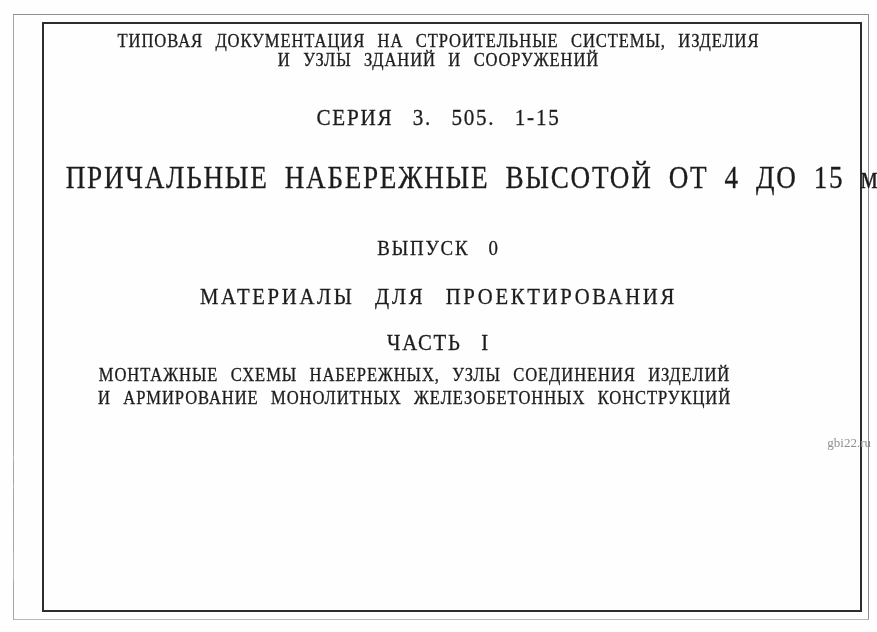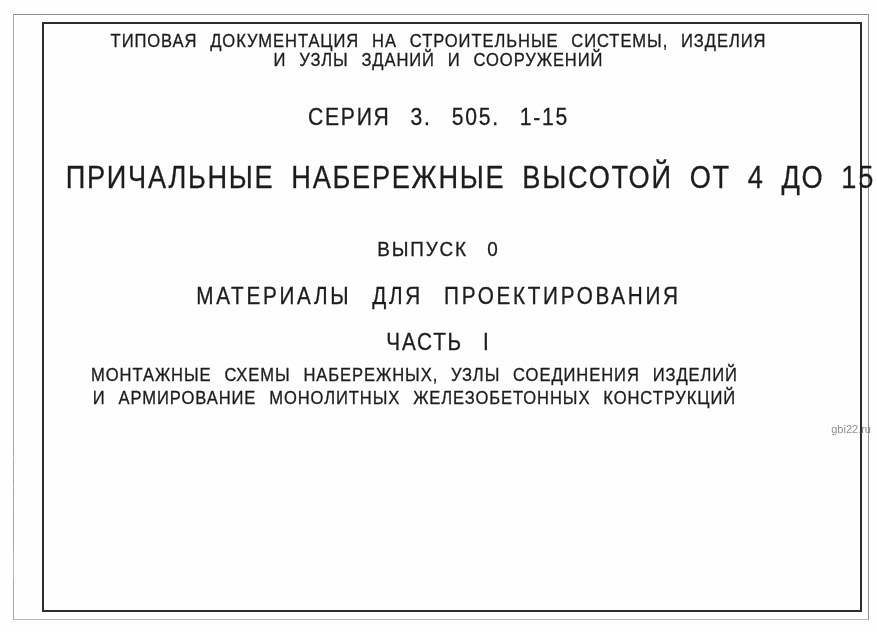--- a/index.html
+++ b/index.html
@@ -6,21 +6,21 @@
     margin: 0;
     padding: 0;
     background: #ffffff;
   }
   .page {
     position: relative;
     width: 877px;
     height: 632px;
     background: #fefefe;
     overflow: hidden;
-    font-family: Liberation Sans, sans-serif;
+    font-family: Liberation Serif, serif;
     color: #1c1c1c;
   }
   
   .outer-frame {
     position: absolute;
     left: 13px; top: 14px;
     width: 854px; height: 604px;
     border-style: solid;
     border-width: 1px;
     border-color: #8d8d8d #8d8d8d #b8b8b8 #a5a5a5;
@@ -51,23 +51,23 @@
   .l-header2  { top: 51px;  font-size: 18px; }
   .l-series   { top: 105px; font-size: 24px; letter-spacing: 2px; word-spacing: 14px; transform: scaleX(0.88); }
   .l-title    { top: 161px; font-size: 32px; letter-spacing: 2px; word-spacing: 9px;  transform: scaleX(0.85); }
   .l-issue    { top: 238px; font-size: 21px; letter-spacing: 2px; word-spacing: 14px; transform: scaleX(0.9); }
   .l-section  { top: 285px; font-size: 23px; letter-spacing: 3px; word-spacing: 14px; transform: scaleX(0.9); }
   .l-part     { top: 331px; font-size: 23px; letter-spacing: 2px; word-spacing: 14px; transform: scaleX(0.9); }
   .l-sub1     { top: 366px; font-size: 18px; transform: translateX(-24px) scaleX(0.92); }
   .l-sub2     { top: 389px; font-size: 18px; transform: translateX(-24px) scaleX(0.92); }
   .watermark {
     position: absolute;
-    top: 424px;
+    top: 436px;
     right: 6px;
-    font-size: 11px;
+    font-size: 13px;
     letter-spacing: 0;
     color: #8f8f8f;
     line-height: 1;
     z-index: 3;
     text-align: right;
     -webkit-text-stroke: 0;
   }
   
   .artifact {
     position: absolute;

